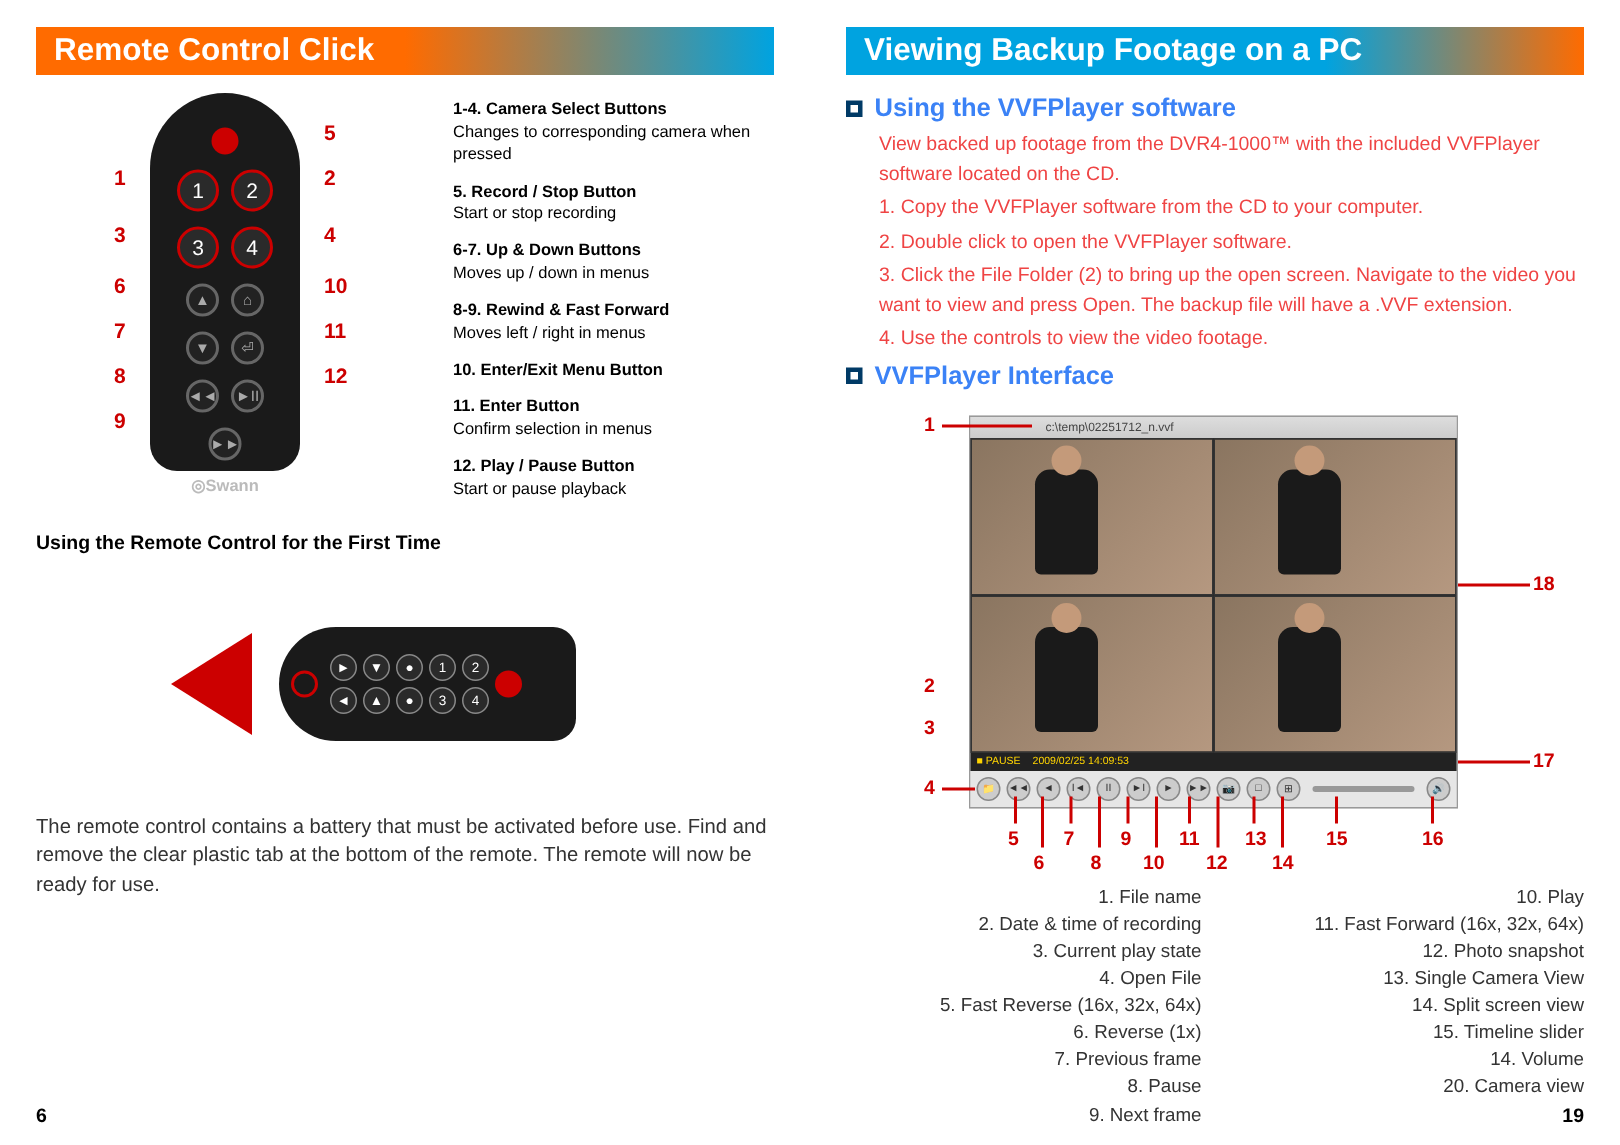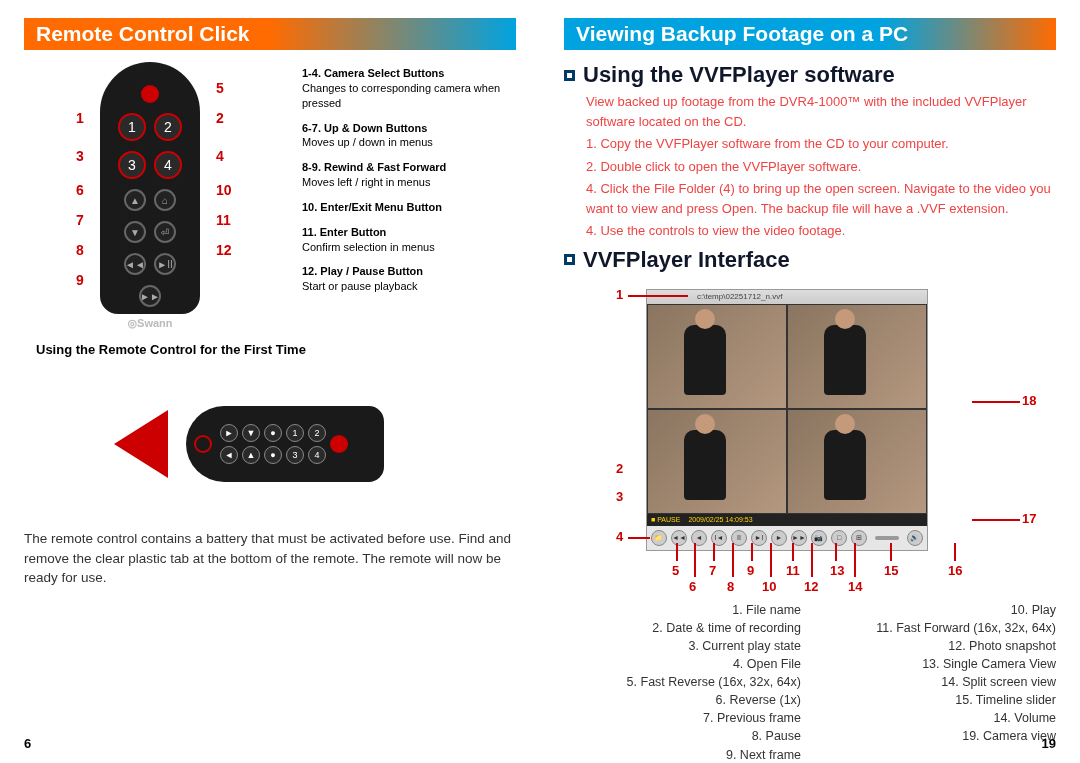--- a/index.html
+++ b/index.html
@@ -81,21 +81,21 @@
     font-size: 11px;
     line-height: 1.35;
     flex: 1;
     padding-top: 4px;
   }
   .legend .item { margin-bottom: 10px; }
   .legend .item b { font-size: 11px; }
   .sub-h {
     font-weight: bold;
     font-size: 13px;
-    margin: 10px 0 12px 12px;
+    margin: 10px 0 12px 0;
   }
   .tab-area {
     position: relative;
     height: 150px;
     display: flex;
     align-items: center;
     gap: 18px;
     margin-bottom: 10px;
   }
   .arrow-left {
@@ -125,22 +125,22 @@
     position: absolute;
     bottom: 12px;
     font-weight: bold;
     font-size: 13px;
   }
   .page-num.left { left: 24px; }
   .page-num.right { right: 24px; }
   
   .section-h {
     font-weight: bold;
-    font-size: 22px;
-    color: #0f172a;
+    font-size: 17px;
+    color: #3b82f6;
     margin: 6px 0 4px 0;
     display: flex;
     align-items: center;
     gap: 8px;
   }
   .section-h .sq {
     width: 11px; height: 11px;
     background: #fff;
     border: 3px solid #003a66;
     display: inline-block;
@@ -154,21 +154,21 @@
   .right-body p { margin-bottom: 3px; }
   .player-figure {
     position: relative;
     margin: 10px 0 8px 18px;
     width: 470px;
     height: 310px;
   }
   .player-window {
     position: absolute;
     left: 64px; top: 6px;
-    width: 282px;
+    width: 326px;
     background: #dedede;
     border: 1px solid #999;
   }
   .player-title {
     height: 14px;
     background: linear-gradient(#ddd,#ccc);
     font-size: 8px;
     padding-left: 50px;
     line-height: 14px;
     color: #444;
@@ -292,20 +292,21 @@
       <span class="callout" style="left:192px; top:18px">5</span>
       <span class="callout" style="left:192px; top:48px">2</span>
       <span class="callout" style="left:192px; top:86px">4</span>
       <span class="callout" style="left:192px; top:120px">10</span>
       <span class="callout" style="left:192px; top:150px">11</span>
       <span class="callout" style="left:192px; top:180px">12</span>
     </div>
 
     <div class="legend">
       <div class="item"><b>1-4.  Camera Select Buttons</b><br><span>Changes to corresponding camera when pressed</span></div>
+      <div class="item"><b>5.  Record / Stop Button</b><br><span>Start or stop recording</span></div>
       <div class="item"><b>6-7.  Up &amp; Down Buttons</b><br><span>Moves up / down in menus</span></div>
       <div class="item"><b>8-9.  Rewind &amp; Fast Forward</b><br><span>Moves left / right in menus</span></div>
       <div class="item"><b>10.  Enter/Exit Menu Button</b></div>
       <div class="item"><b>11.  Enter Button</b><br><span>Confirm selection in menus</span></div>
       <div class="item"><b>12.  Play / Pause Button</b><br><span>Start or pause playback</span></div>
     </div>
   </div>
 
   <div class="sub-h">Using the Remote Control for the First Time</div>
 
@@ -348,21 +349,21 @@
   <div class="header-bar right">Viewing Backup Footage on a PC</div>
 
   <div class="section-h">
     <span class="sq"></span>
     <span>Using the VVFPlayer software</span>
   </div>
   <div class="right-body">
     <p>View backed up footage from the DVR4-1000™ with the included VVFPlayer software located on the CD.</p>
     <p>1.  Copy the VVFPlayer software from the CD to your computer.</p>
     <p>2.  Double click to open the VVFPlayer software.</p>
-    <p>4.  Click the File Folder (4) to bring up the open screen.  Navigate to the video you want to view and press Open.  The backup file will have a .VVF extension.</p>
+    <p>3.  Click the File Folder (2) to bring up the open screen.  Navigate to the video you want to view and press Open.  The backup file will have a .VVF extension.</p>
     <p>4.  Use the controls to view the video footage.</p>
   </div>
 
   <div class="section-h">
     <span class="sq"></span>
     <span>VVFPlayer Interface</span>
   </div>
 
   <div class="player-figure">
     <div class="player-window">
@@ -455,18 +456,18 @@
       <div>9.   Next frame</div>
     </div>
     <div class="col">
       <div>10.   Play</div>
       <div>11.   Fast Forward (16x, 32x, 64x)</div>
       <div>12.   Photo snapshot</div>
       <div>13.   Single Camera View</div>
       <div>14.   Split screen view</div>
       <div>15.   Timeline slider</div>
       <div>14.   Volume</div>
-      <div>19.   Camera view</div>
+      <div>20.   Camera view</div>
     </div>
   </div>
 
   <div class="page-num right">19</div>
 </div>
 
 </body></html>

